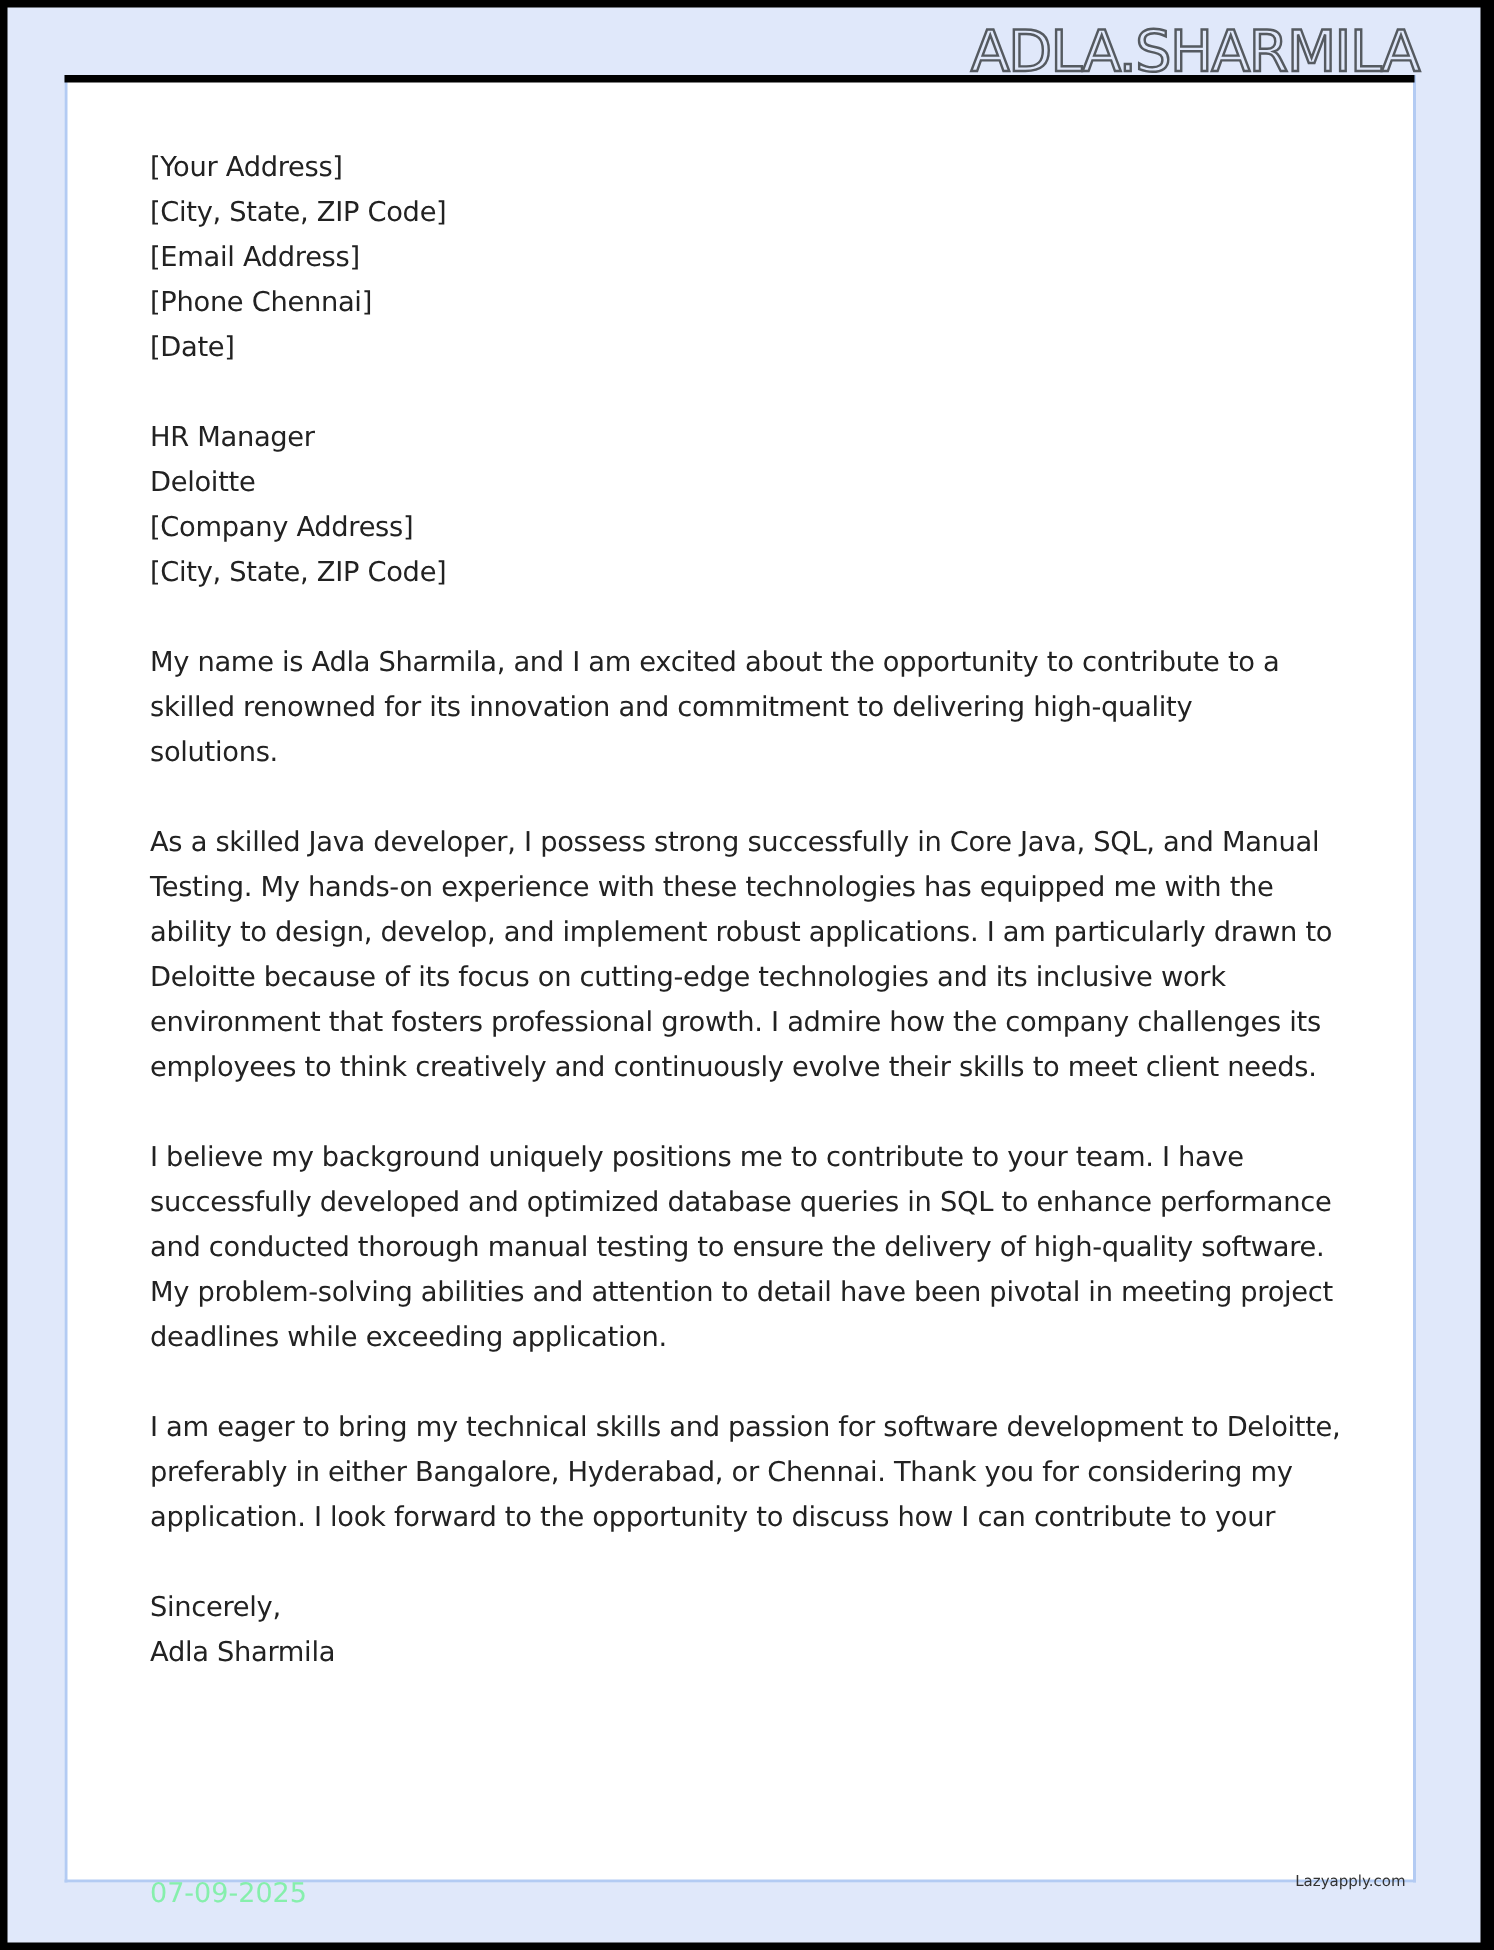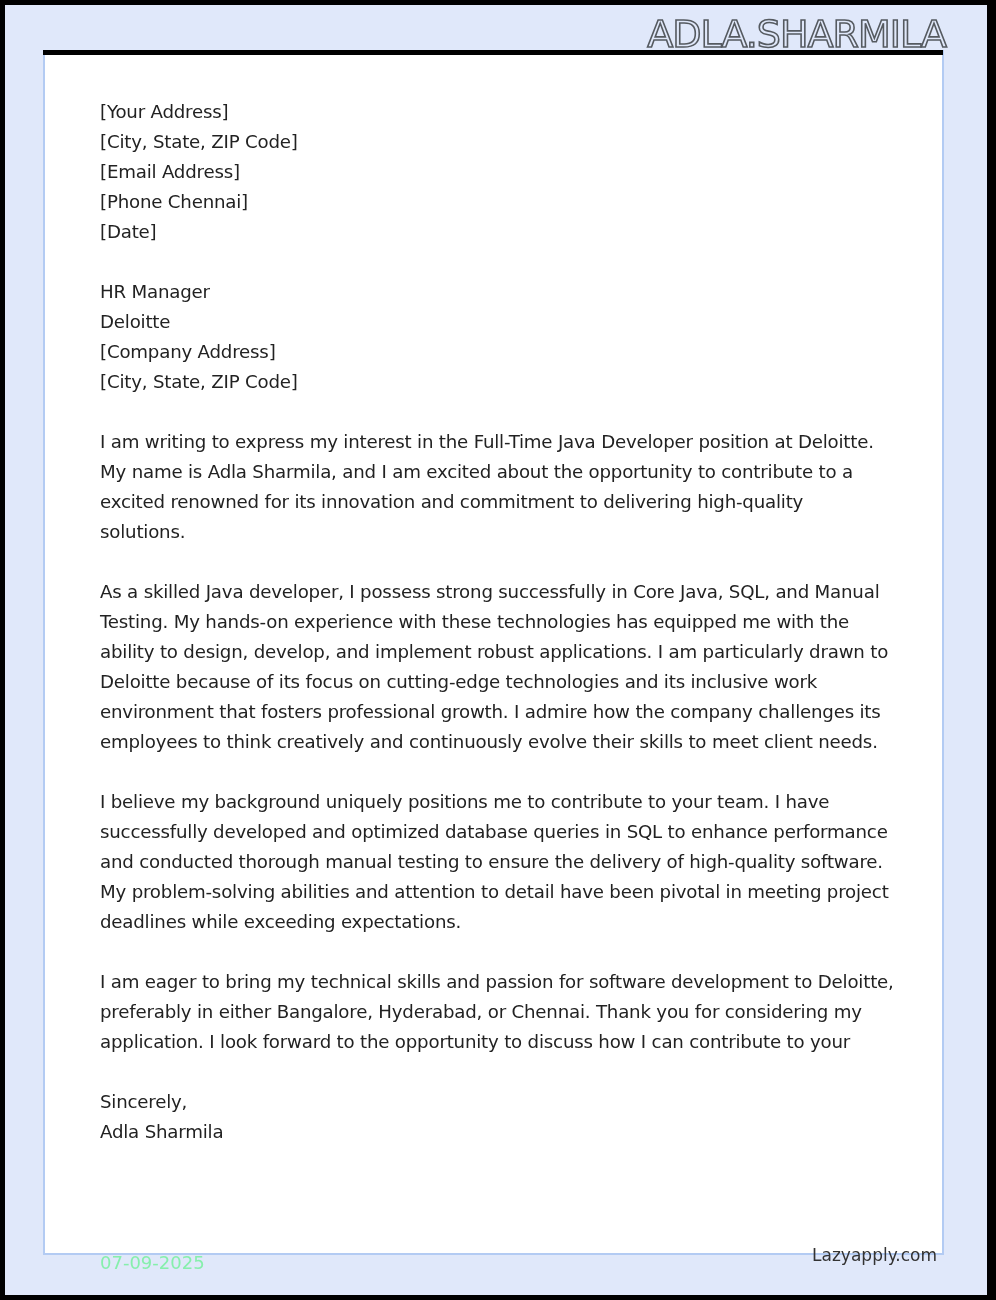--- a/index.html
+++ b/index.html
@@ -76,21 +76,21 @@
       left: 100px;
       top: 1248px;
       font-size: 18px;
       color: #86efac;
       line-height: 30px;
     }
     .watermark {
       position: absolute;
       right: 59px;
       top: 1246px;
-      font-size: 17px;
+      font-size: 10px;
       color: #333;
       line-height: 18px;
     }
   </style>
 </head>
 <body>
 
 <div class="frame"></div>
 
 <div class="header-name">ADLA.SHARMILA</div>
@@ -109,41 +109,40 @@
 
   <div class="block">
     <span class="line">HR Manager</span>
     <span class="line">Deloitte</span>
     <span class="line">[Company Address]</span>
     <span class="line">[City, State, ZIP Code]</span>
   </div>
 
 
   <div class="block">
-    <span class="line">I am writing to express my interest in the Full-Time Java Developer position at Deloitte.</span>
     <span class="line">My name is Adla Sharmila, and I am excited about the opportunity to contribute to a</span>
-    <span class="line">excited renowned for its innovation and commitment to delivering high-quality</span>
+    <span class="line">skilled renowned for its innovation and commitment to delivering high-quality</span>
     <span class="line">solutions.</span>
   </div>
 
   <div class="block">
     <span class="line">As a skilled Java developer, I possess strong successfully in Core Java, SQL, and Manual</span>
     <span class="line">Testing. My hands-on experience with these technologies has equipped me with the</span>
     <span class="line">ability to design, develop, and implement robust applications. I am particularly drawn to</span>
     <span class="line">Deloitte because of its focus on cutting-edge technologies and its inclusive work</span>
     <span class="line">environment that fosters professional growth. I admire how the company challenges its</span>
     <span class="line">employees to think creatively and continuously evolve their skills to meet client needs.</span>
   </div>
 
   <div class="block">
     <span class="line">I believe my background uniquely positions me to contribute to your team. I have</span>
     <span class="line">successfully developed and optimized database queries in SQL to enhance performance</span>
     <span class="line">and conducted thorough manual testing to ensure the delivery of high-quality software.</span>
     <span class="line">My problem-solving abilities and attention to detail have been pivotal in meeting project</span>
-    <span class="line">deadlines while exceeding expectations.</span>
+    <span class="line">deadlines while exceeding application.</span>
   </div>
 
   <div class="block">
     <span class="line">I am eager to bring my technical skills and passion for software development to Deloitte,</span>
     <span class="line">preferably in either Bangalore, Hyderabad, or Chennai. Thank you for considering my</span>
     <span class="line">application. I look forward to the opportunity to discuss how I can contribute to your</span>
   </div>
 
   <div>
     <span class="line">Sincerely,</span>

